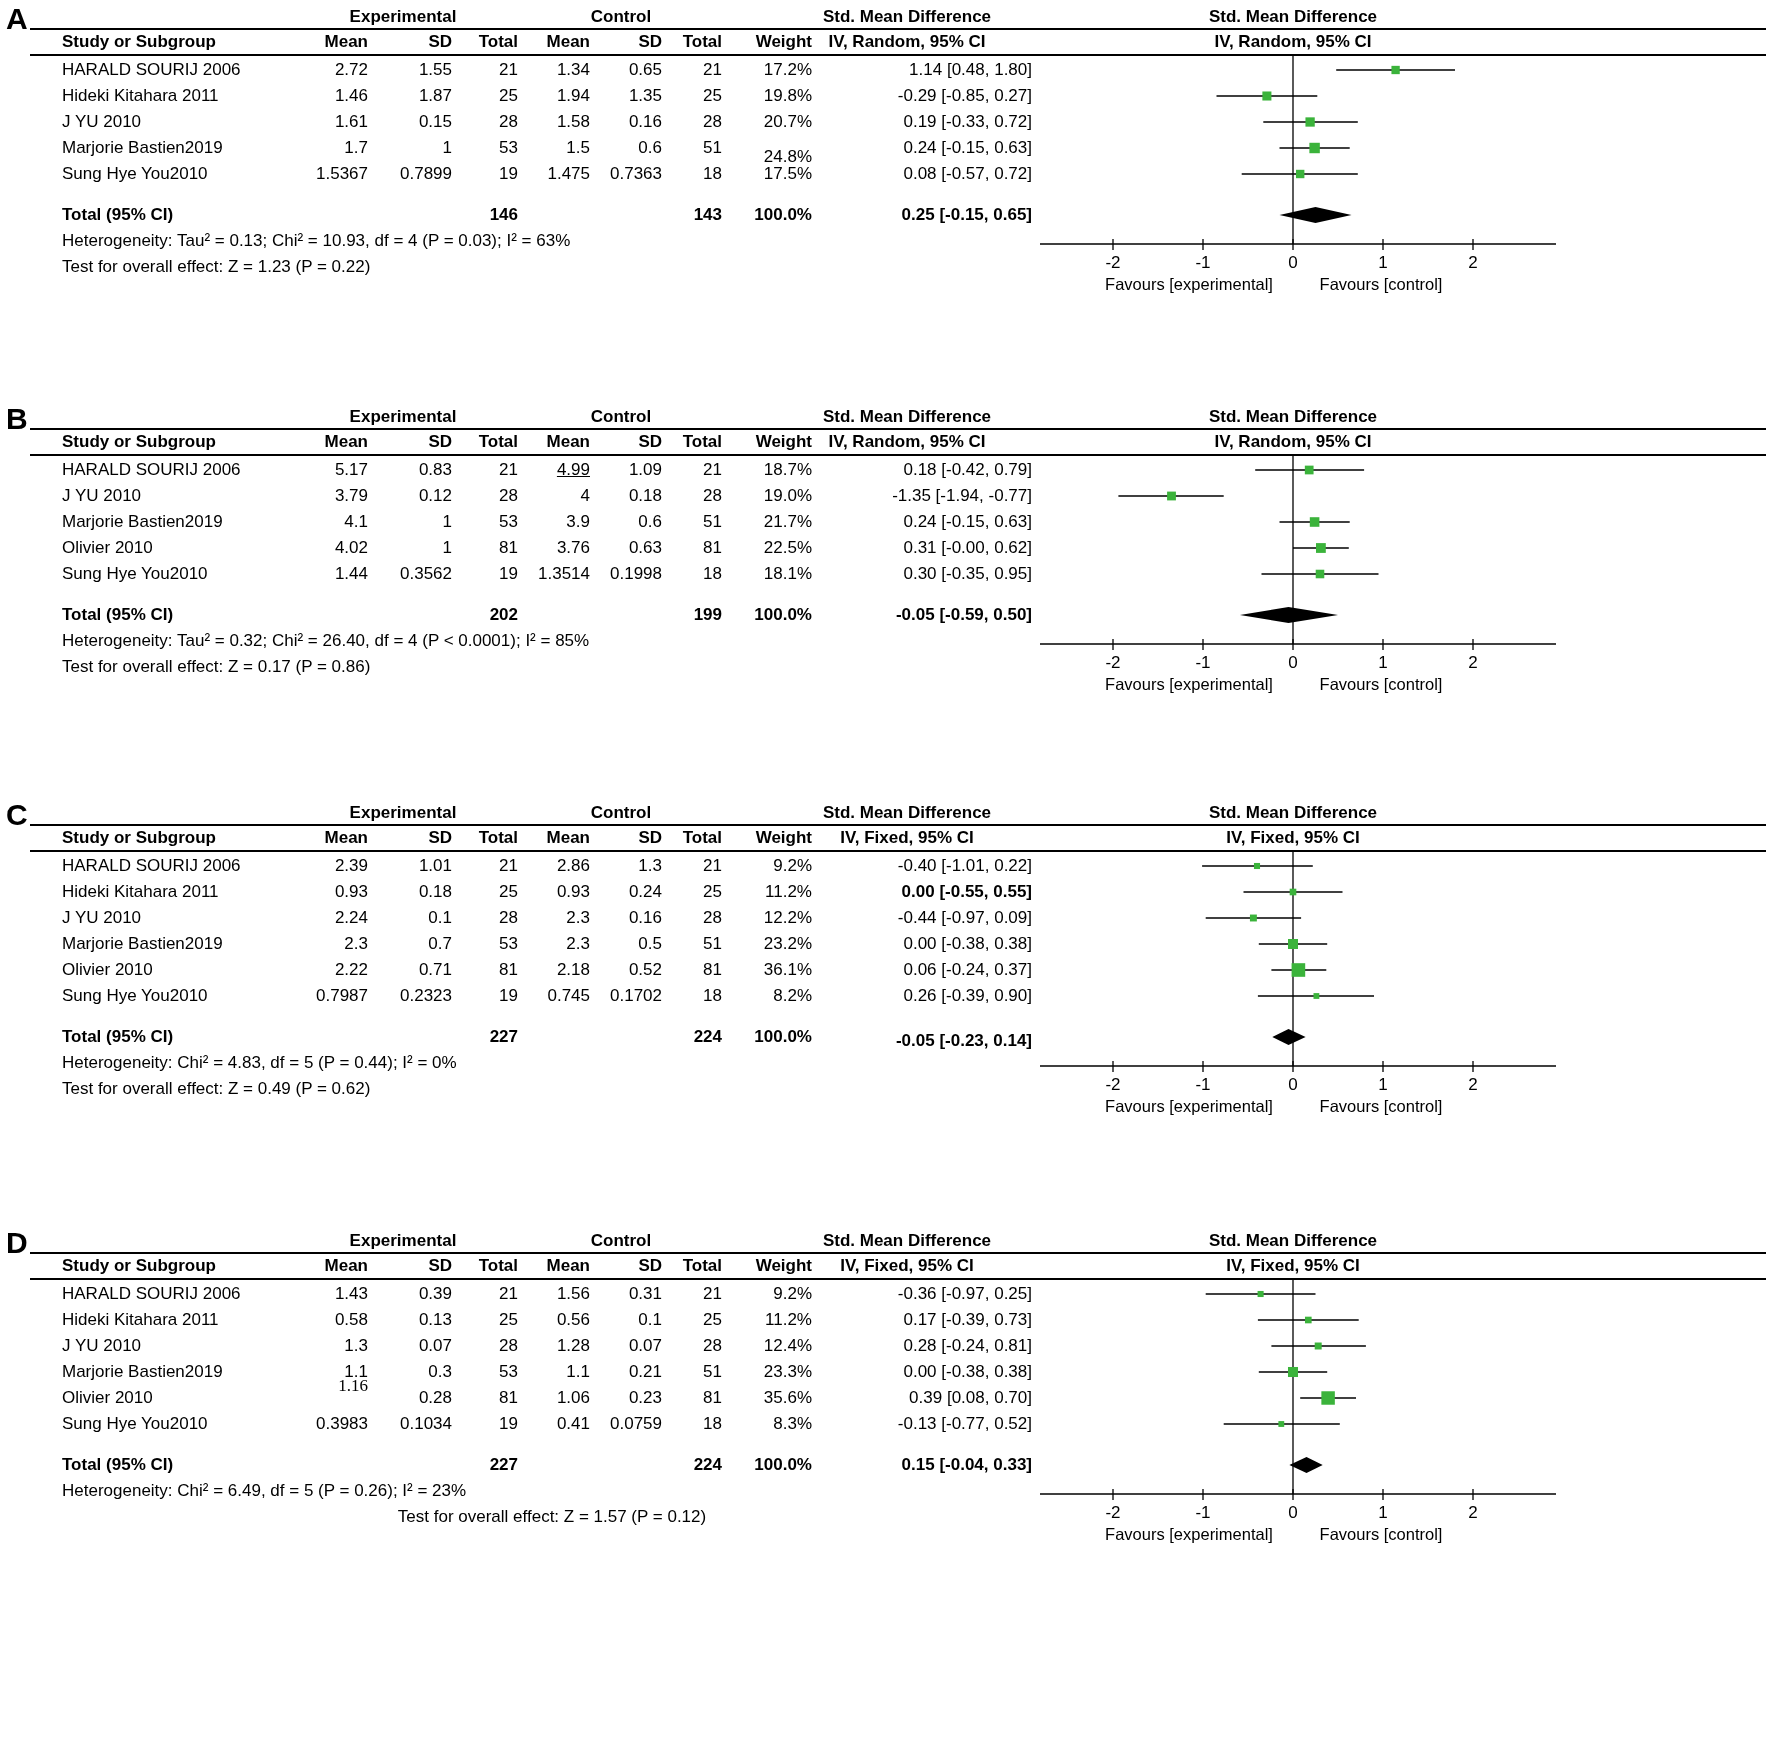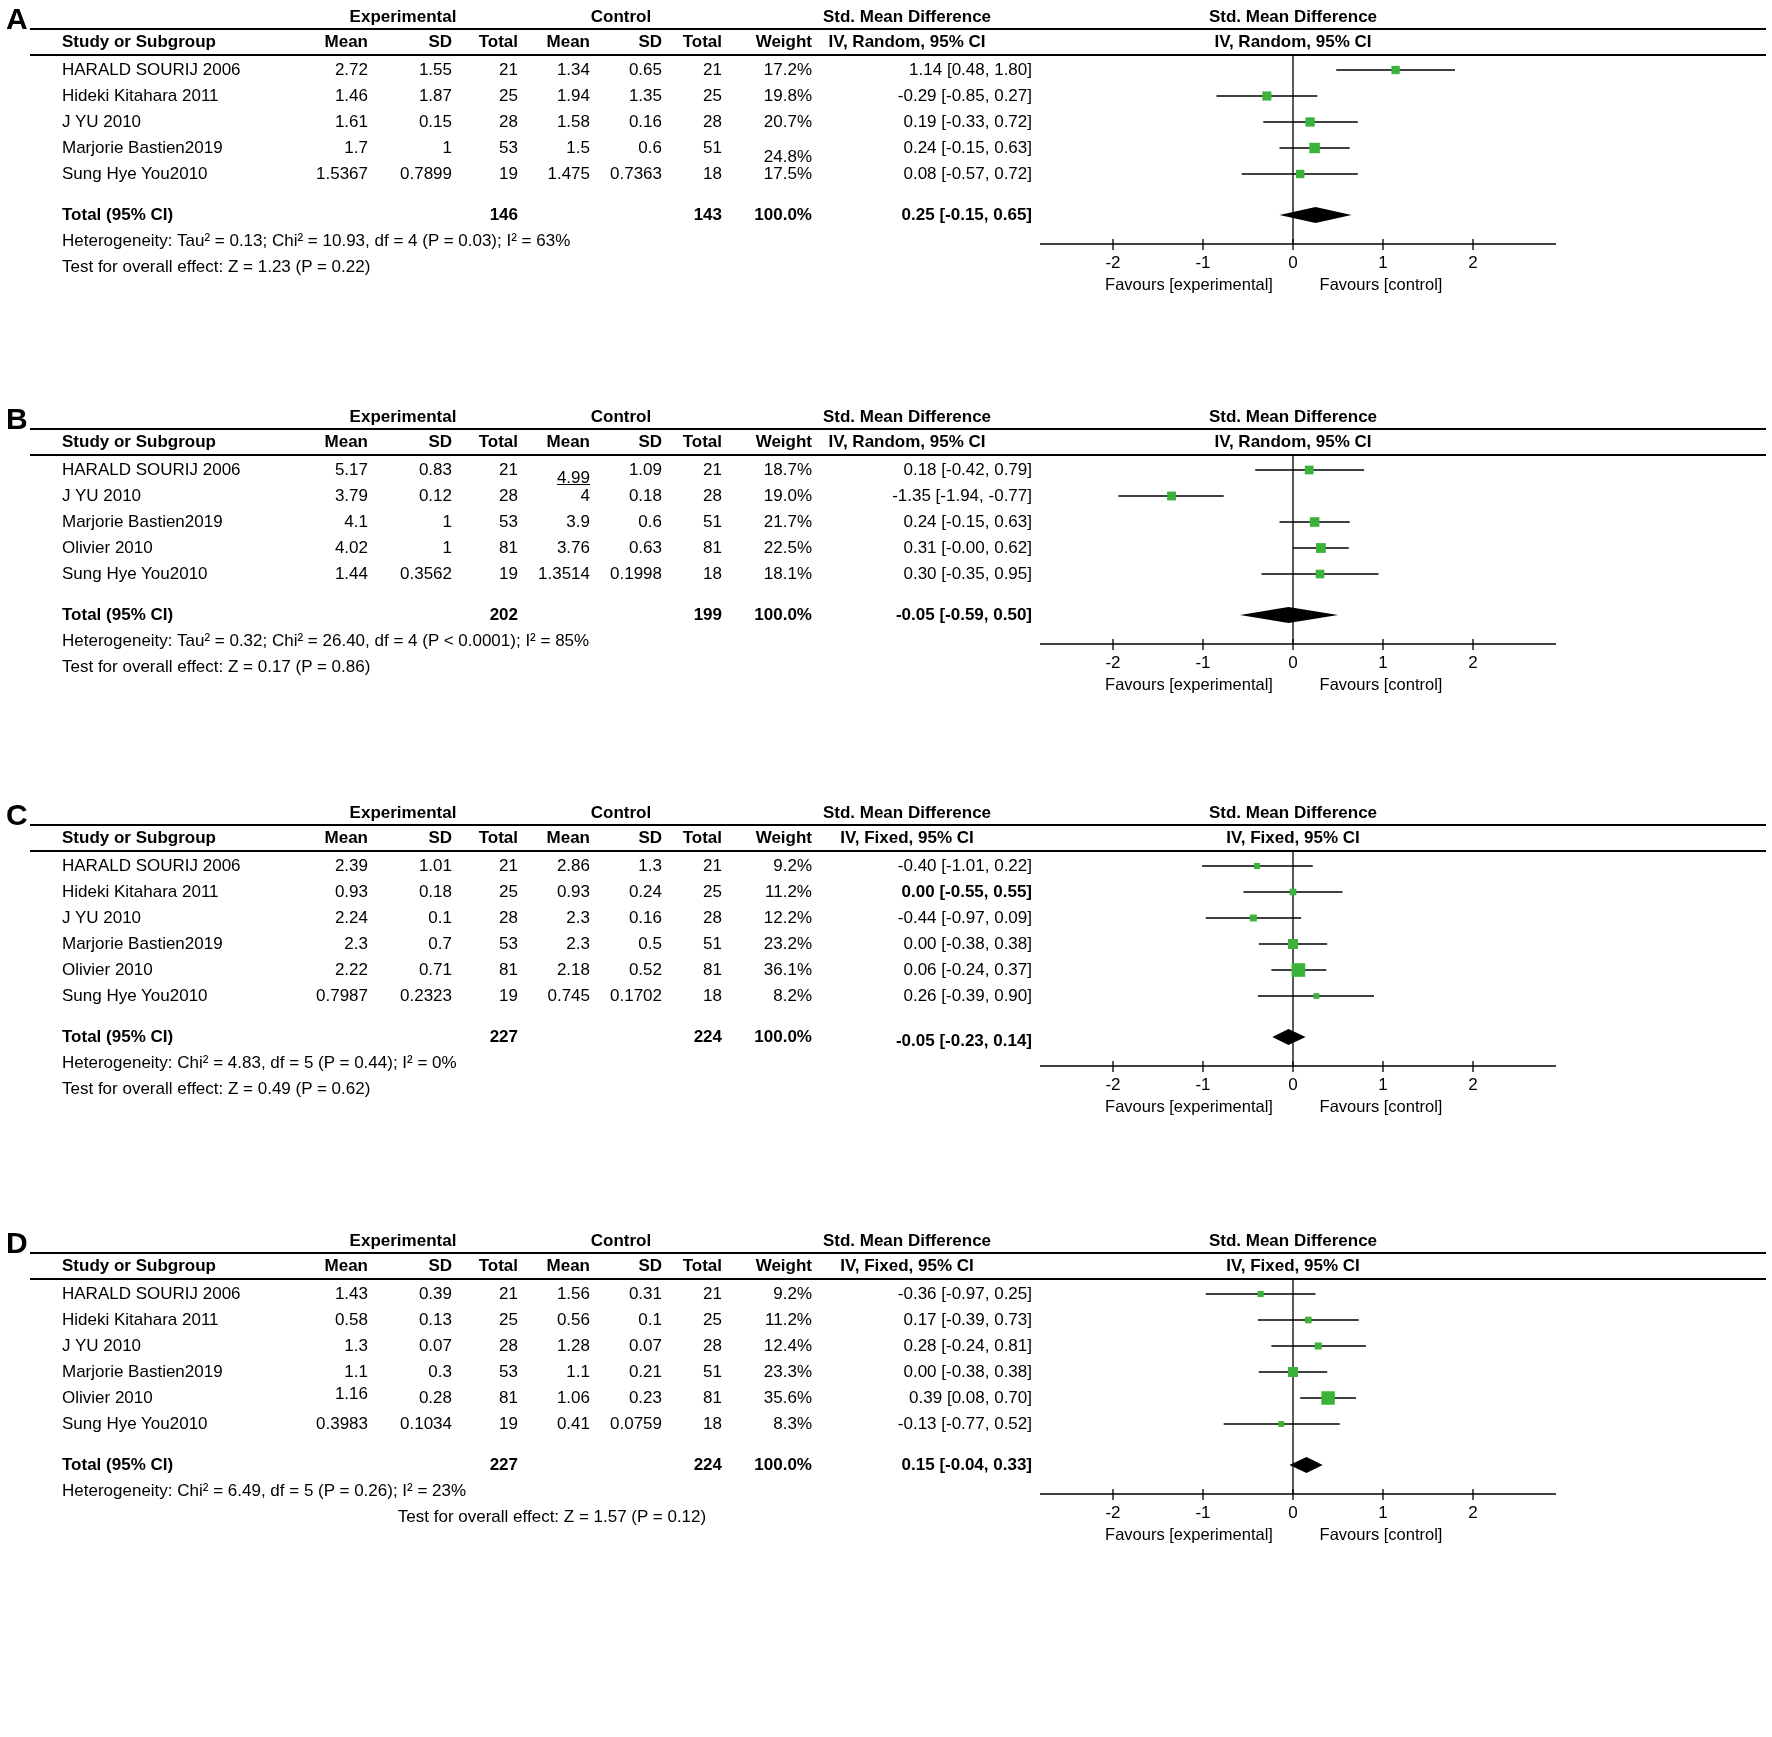--- a/index.html
+++ b/index.html
@@ -133,21 +133,21 @@
       <div class="cell b num" style="left: 552px; top: 25px; width: 110px;">SD</div>
       <div class="cell b num" style="left: 612px; top: 25px; width: 110px;">Total</div>
       <div class="cell b num" style="left: 702px; top: 25px; width: 110px;">Weight</div>
       <div class="cell b ctr" style="left: 782px; top: 25px; width: 250px;">IV, Random, 95% CI</div>
       <div class="cell b ctr" style="left: 1093px; top: 25px; width: 400px;">IV, Random, 95% CI</div>
       <div class="hline" style="top: 50px;"></div>
       <div class="cell " style="left: 62px; top: 53px; width: 270px;">HARALD SOURIJ 2006</div>
       <div class="cell num" style="left: 258px; top: 53px; width: 110px;">5.17</div>
       <div class="cell num" style="left: 342px; top: 53px; width: 110px;">0.83</div>
       <div class="cell num" style="left: 408px; top: 53px; width: 110px;">21</div>
-      <div class="cell num" style="left: 480px; top: 61px; width: 110px; text-decoration: underline;">4.99</div>
+      <div class="cell num" style="left: 480px; top: 53px; width: 110px; text-decoration: underline;">4.99</div>
       <div class="cell num" style="left: 552px; top: 53px; width: 110px;">1.09</div>
       <div class="cell num" style="left: 612px; top: 53px; width: 110px;">21</div>
       <div class="cell num" style="left: 702px; top: 53px; width: 110px;">18.7%</div>
       <div class="cell num" style="left: 792px; top: 53px; width: 240px;">0.18 [-0.42, 0.79]</div>
       <div class="cell " style="left: 62px; top: 79px; width: 270px;">J YU 2010</div>
       <div class="cell num" style="left: 258px; top: 79px; width: 110px;">3.79</div>
       <div class="cell num" style="left: 342px; top: 79px; width: 110px;">0.12</div>
       <div class="cell num" style="left: 408px; top: 79px; width: 110px;">28</div>
       <div class="cell num" style="left: 480px; top: 79px; width: 110px;">4</div>
       <div class="cell num" style="left: 552px; top: 79px; width: 110px;">0.18</div>
@@ -373,21 +373,21 @@
       <div class="cell " style="left: 62px; top: 131px; width: 270px;">Marjorie Bastien2019</div>
       <div class="cell num" style="left: 258px; top: 131px; width: 110px;">1.1</div>
       <div class="cell num" style="left: 342px; top: 131px; width: 110px;">0.3</div>
       <div class="cell num" style="left: 408px; top: 131px; width: 110px;">53</div>
       <div class="cell num" style="left: 480px; top: 131px; width: 110px;">1.1</div>
       <div class="cell num" style="left: 552px; top: 131px; width: 110px;">0.21</div>
       <div class="cell num" style="left: 612px; top: 131px; width: 110px;">51</div>
       <div class="cell num" style="left: 702px; top: 131px; width: 110px;">23.3%</div>
       <div class="cell num" style="left: 792px; top: 131px; width: 240px;">0.00 [-0.38, 0.38]</div>
       <div class="cell " style="left: 62px; top: 157px; width: 270px;">Olivier 2010</div>
-      <div class="cell num" style="left: 258px; top: 153px; width: 110px;">1.16</div>
+      <div class="cell num" style="left: 258px; top: 145px; width: 110px; font-family: Liberation Serif, serif;">1.16</div>
       <div class="cell num" style="left: 342px; top: 157px; width: 110px;">0.28</div>
       <div class="cell num" style="left: 408px; top: 157px; width: 110px;">81</div>
       <div class="cell num" style="left: 480px; top: 157px; width: 110px;">1.06</div>
       <div class="cell num" style="left: 552px; top: 157px; width: 110px;">0.23</div>
       <div class="cell num" style="left: 612px; top: 157px; width: 110px;">81</div>
       <div class="cell num" style="left: 702px; top: 157px; width: 110px;">35.6%</div>
       <div class="cell num" style="left: 792px; top: 157px; width: 240px;">0.39 [0.08, 0.70]</div>
       <div class="cell " style="left: 62px; top: 183px; width: 270px;">Sung Hye You2010</div>
       <div class="cell num" style="left: 258px; top: 183px; width: 110px;">0.3983</div>
       <div class="cell num" style="left: 342px; top: 183px; width: 110px;">0.1034</div>

